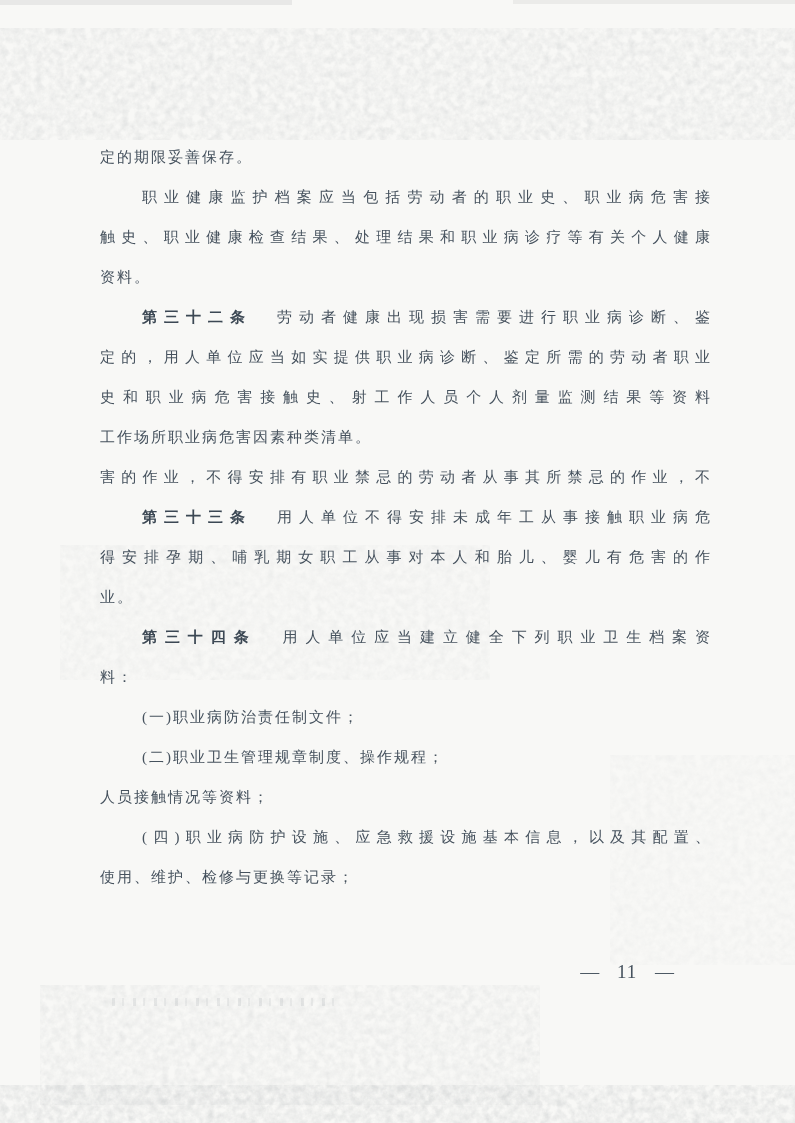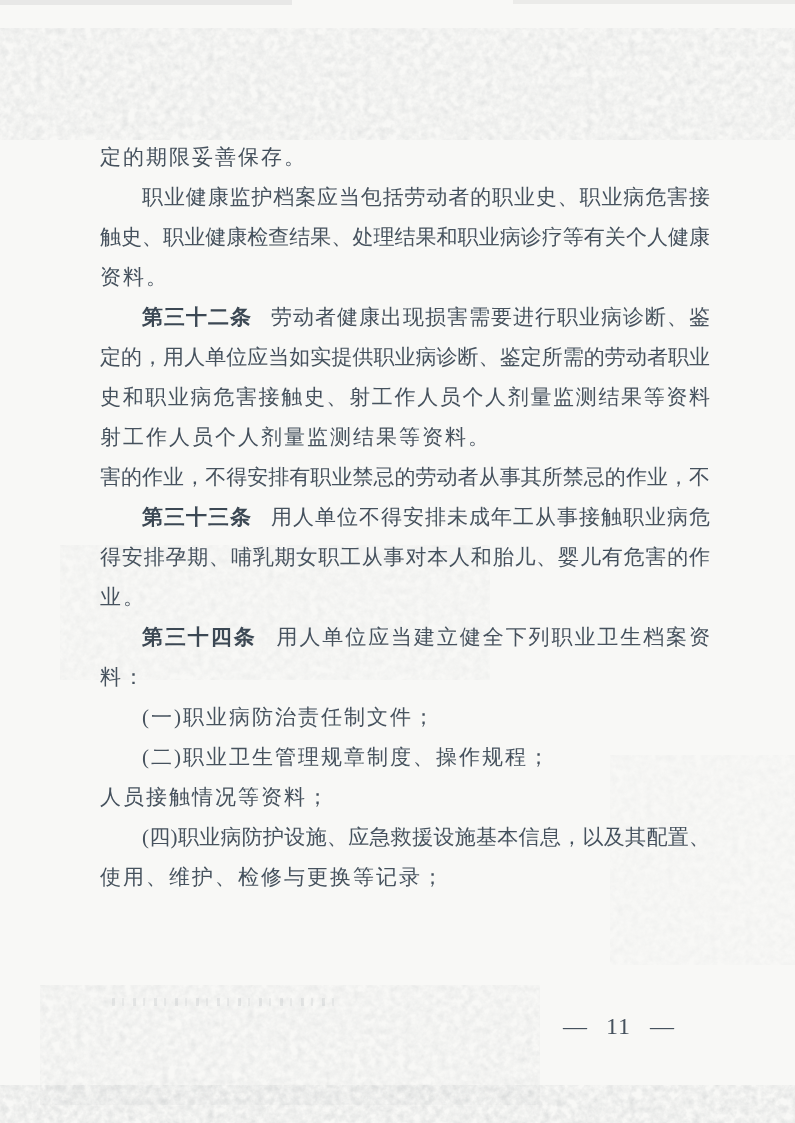--- a/index.html
+++ b/index.html
@@ -32,44 +32,44 @@
 
   
   .doc-body {
     position: absolute;
     left: 100px; top: 137px; width: 610px;
     color: var(--ink, #46525e);
   }
   .para { margin: 0; }
   .line {
     height: 40px; line-height: 40px;
-    font-size: 21px;
+    font-size: 15px;
     text-align: justify;
     letter-spacing: 2px;
     overflow: hidden;
     white-space: normal;
   }
   .line.fill {
     letter-spacing: 0;
     text-align-last: justify;
   }
   .line.indent { text-indent: 42px; }
   .article {
     font-weight: 700;
     color: var(--ink-bold, #3c4854);
     margin-top: 44px;
   }
   .gap { display: inline-block; width: 18px; }
 
   
   .page-num {
     position: absolute;
-    top: 1012px; right: 121px;
+    top: 958px; right: 121px;
     height: 28px; line-height: 28px;
-    font-size: 24px;
+    font-size: 19px;
     color: var(--ink, #46525e);
     white-space: nowrap;
     text-align: right;
   }
   .page-num .dash { letter-spacing: 0; }
   .page-num .value { margin: 0 13px; letter-spacing: 1px; }
 </style>
 </head>
 <body>
 
@@ -110,21 +110,21 @@
     </div>
     <div class="para">
       <div class="line fill indent">职业健康监护档案应当包括劳动者的职业史、职业病危害接</div>
       <div class="line fill">触史、职业健康检查结果、处理结果和职业病诊疗等有关个人健康</div>
       <div class="line">资料。</div>
     </div>
     <div class="para">
       <div class="line fill indent"><b class="article">第三十二条</b><span class="gap"></span>劳动者健康出现损害需要进行职业病诊断、鉴</div>
       <div class="line fill">定的，用人单位应当如实提供职业病诊断、鉴定所需的劳动者职业</div>
       <div class="line fill">史和职业病危害接触史、射工作人员个人剂量监测结果等资料</div>
-      <div class="line">射工作人员个人剂量监测结果等资料。</div>
+      <div class="line">工作场所职业病危害因素种类清单。</div>
     </div>
     <div class="para">
       <div class="line fill">害的作业，不得安排有职业禁忌的劳动者从事其所禁忌的作业，不</div>
       <div class="line fill indent"><b class="article">第三十三条</b><span class="gap"></span>用人单位不得安排未成年工从事接触职业病危</div>
       <div class="line fill">得安排孕期、哺乳期女职工从事对本人和胎儿、婴儿有危害的作</div>
       <div class="line">业。</div>
     </div>
     <div class="para">
       <div class="line fill indent"><b class="article">第三十四条</b><span class="gap"></span>用人单位应当建立健全下列职业卫生档案资</div>
       <div class="line">料：</div>

